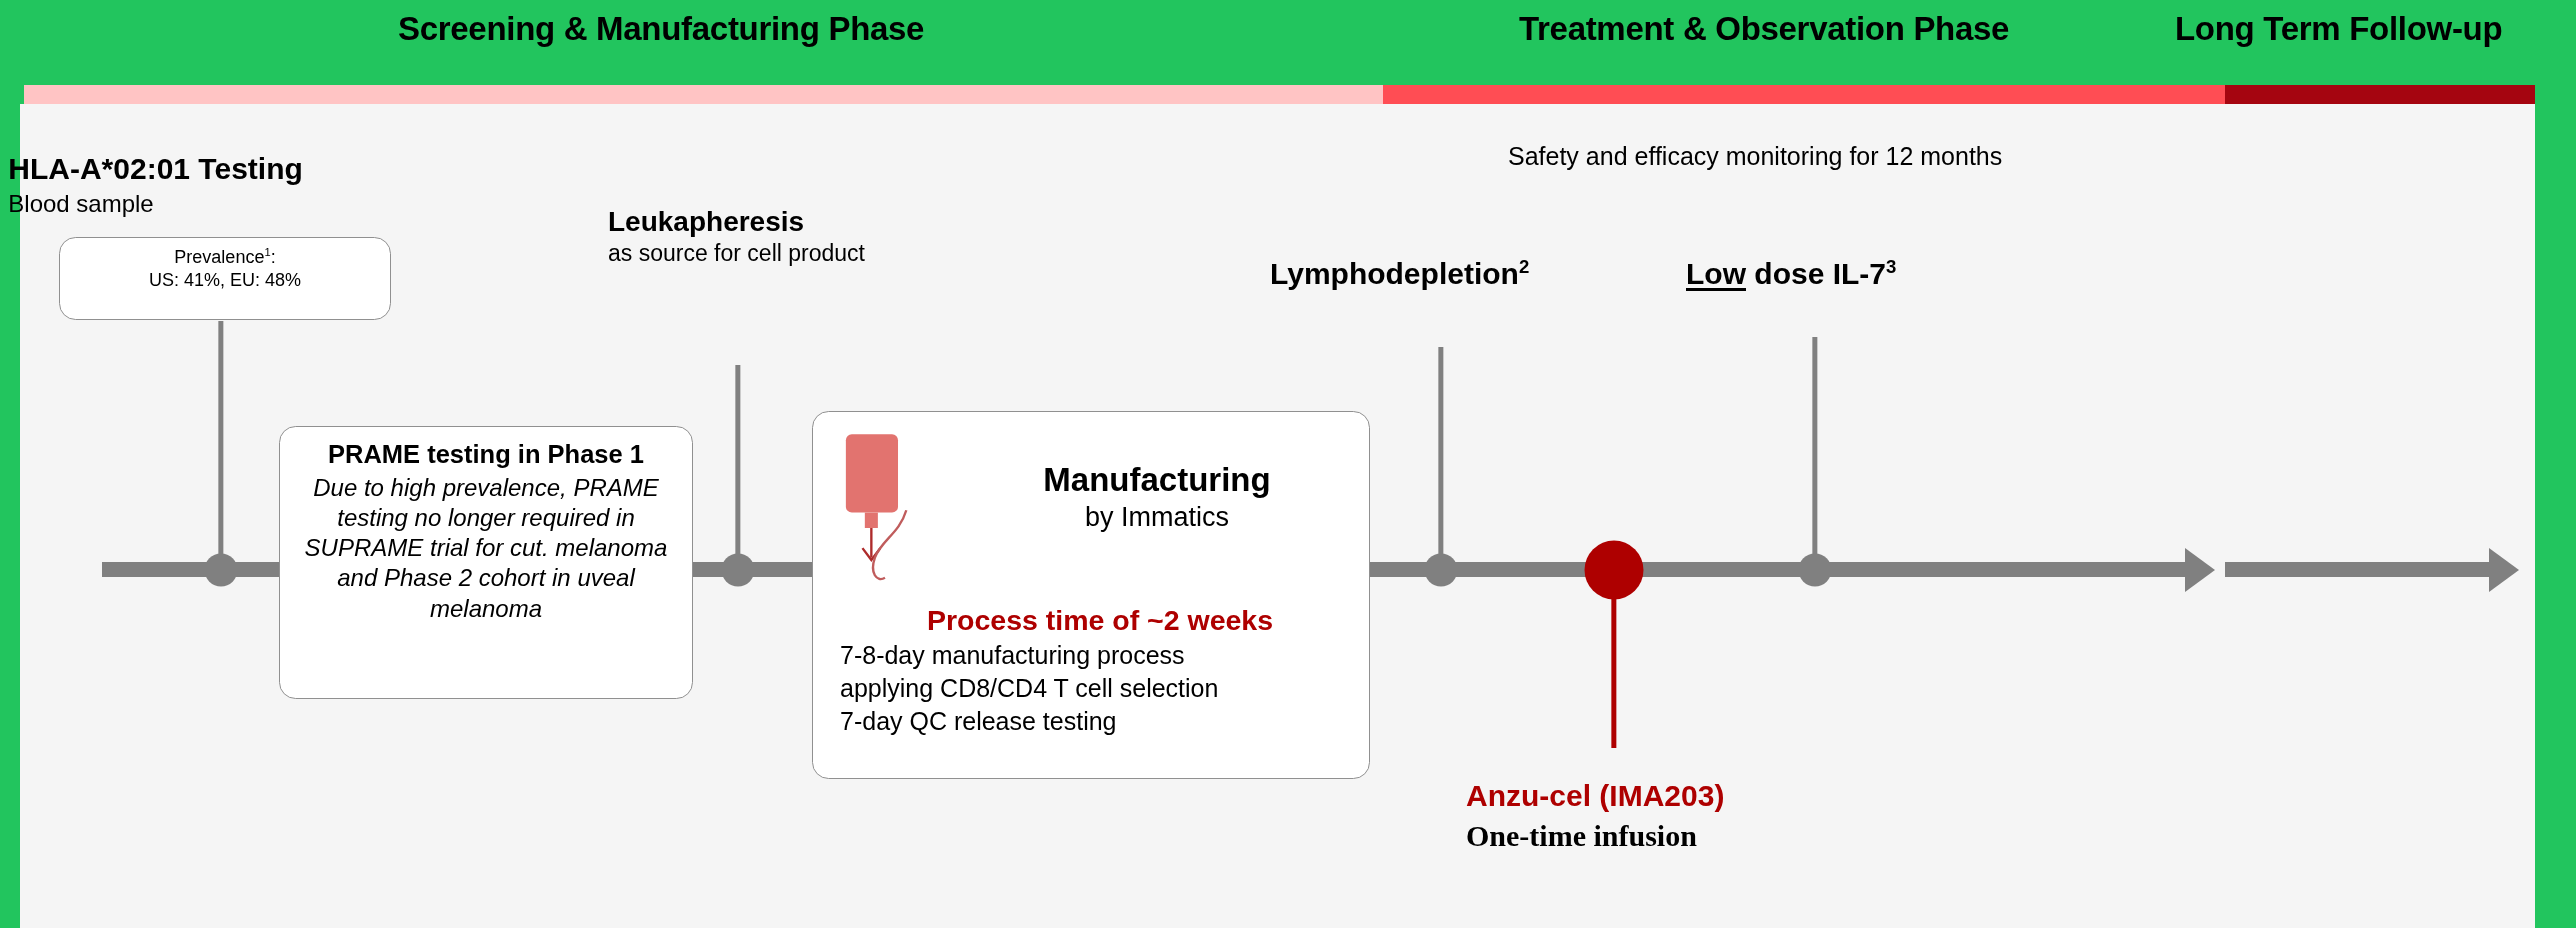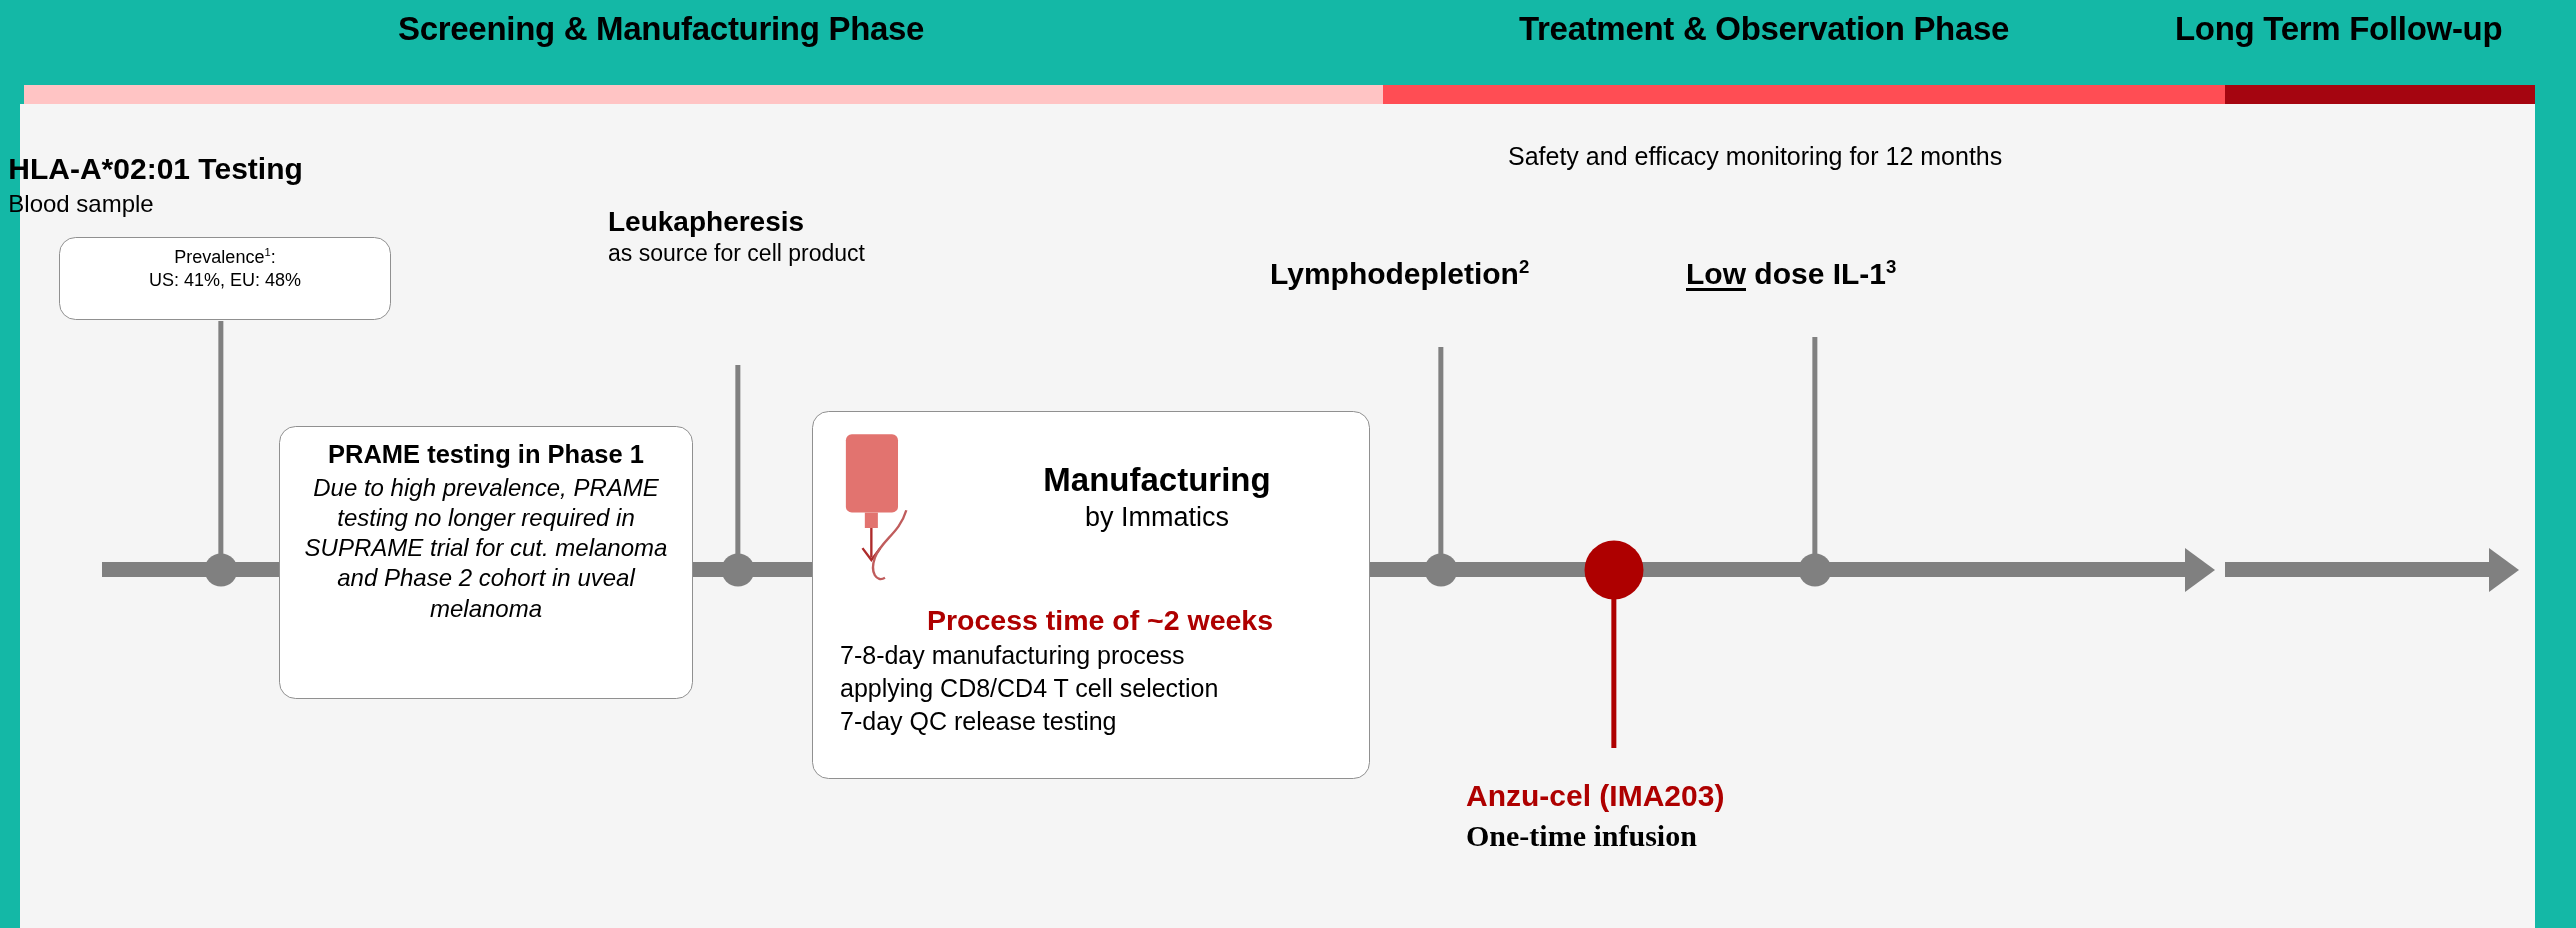--- a/index.html
+++ b/index.html
@@ -14,21 +14,21 @@
     position: relative;
     overflow: hidden;
   }
 
   
   #canvas {
     position: absolute;
     left: 0; top: 0;
     width: 2576px;
     height: 928px;
-    background: #14b8a6;
+    background: #22c55e;
   }
 
   
   .phase-title {
     position: absolute;
     font-weight: bold;
     font-size: 33px;
     color: #000000;
     white-space: nowrap;
     letter-spacing: -0.3px;
@@ -300,20 +300,20 @@
     </div>
   </div>
 
   <div class="lbl" id="monitor-lbl">Safety and efficacy monitoring for 12 months</div>
 
   <div class="lbl lbl-strong" id="lymph-lbl">
     <span>Lymphodepletion</span><sup>2</sup>
   </div>
 
   <div class="lbl lbl-strong" id="il2-lbl">
-    <span class="underline-part">Low</span><span> dose IL-1</span><sup>3</sup>
+    <span class="underline-part">Low</span><span> dose IL-7</span><sup>3</sup>
   </div>
 
   <div class="lbl" id="anzu-lbl" style="color: rgb(174, 0, 0);">Anzu-cel (IMA203)</div>
   <div class="lbl" id="anzu-sub">One-time infusion</div>
 
 </div>
 
 
 </body></html>

